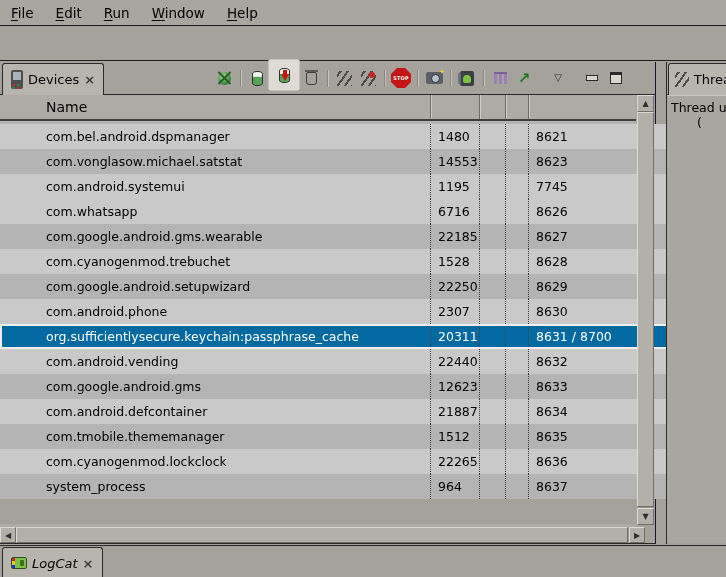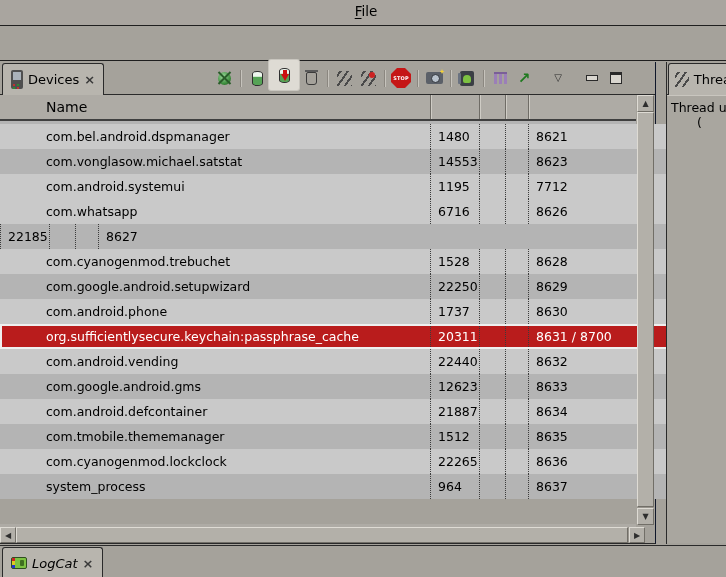--- a/index.html
+++ b/index.html
@@ -8,21 +8,21 @@
     font-family:"DejaVu Sans", sans-serif;
     background:#a5a29b;
     position:relative;
     color:#000;
     -webkit-font-smoothing:antialiased;
   }
   
   #menu-bar {
     position:absolute; left:0; top:0; width:726px; height:26px;
     background:#a9a59f; border-bottom:1px solid #1f1f1f;
-    display:flex; align-items:center; padding-left:6px;flex-direction:column;
+    display:flex; align-items:center; 
   }
   .menu-item { padding:3px 11px; font-size:13.5px; cursor:default; }
   .mnemonic { text-decoration:underline; text-underline-offset:2px; }
   
   #toolbar-band {
     position:absolute; left:0; top:27px; width:726px; height:34px;
     background:#a5a29b; border-bottom:1px solid #1f1f1f;
   }
   
   #devices-panel { position:absolute; left:0; top:62px; width:656px; height:482px; border-right:1px solid #0f172a; border-bottom:1px solid #2a2a2a; }
@@ -79,21 +79,21 @@
   .icon-maxbox { width:12px; height:12px; border:1px solid #2a2a2a; border-top:3px solid #2a2a2a; background:#d9d6cf; }
   
   #table-header { position:absolute; left:0; top:33px; width:636px; height:26px; background:#aeaba5; border-bottom:2px solid #3f3f3f; display:flex; font-size:14px; }
   .hcell { display:flex; align-items:center; padding-left:8px; height:100%; }
   .hcell + .hcell { border-left:1px solid #6f6c66; box-shadow:inset 1px 0 0 #cfccc5; }
   #row-sliver { position:absolute; left:0; top:59px; width:636px; height:3px; background:#b4b4b4; }
   #process-rows { position:absolute; left:0; top:62px; width:680px; height:400px; overflow:hidden; }
   .process-row { display:flex; height:25px; font-size:12.5px; align-items:stretch; }
   .process-row.odd  { background:#c9c9c9; }
   .process-row.even { background:#b4b4b4; }
-  .process-row.selected { background:#b91c1c; color:#fff; outline:2px solid #efefef; outline-offset:-2px; }
+  .process-row.selected { background:#0369a1; color:#fff; outline:2px solid #efefef; outline-offset:-2px; }
   .cell { display:flex; align-items:center; overflow:hidden; white-space:nowrap; }
   .cell-name { width:430px; padding-left:46px; }
   .cell-pid  { width:49px; padding-left:7px; border-left:1px dotted #3c3c3c; }
   .cell-c3   { width:26px; border-left:1px dotted #3c3c3c; }
   .cell-c4   { width:23px; border-left:1px dotted #3c3c3c; }
   .cell-port { width:108px; padding-left:7px; border-left:1px dotted #3c3c3c; }
   #rows-bottom-gap { position:absolute; left:0; top:462px; width:636px; height:3px; background:#aeaba5; }
   
   .sb-btn { background:#b3b0a9; border:1px solid #716e67; border-top-color:#dedbd4; border-left-color:#dedbd4; display:flex; align-items:center; justify-content:center; font-size:8px; color:#2e2e2e; }
   #vscroll { position:absolute; left:637px; top:33px; width:17px; height:430px; background:#98948d; }
@@ -219,30 +219,31 @@
         <div class="cell cell-pid">14553</div>
         <div class="cell cell-c3"></div>
         <div class="cell cell-c4"></div>
         <div class="cell cell-port">8623</div>
       </div>
       <div class="process-row odd">
         <div class="cell cell-name">com.android.systemui</div>
         <div class="cell cell-pid">1195</div>
         <div class="cell cell-c3"></div>
         <div class="cell cell-c4"></div>
-        <div class="cell cell-port">7712</div>
+        <div class="cell cell-port">7745</div>
       </div>
       <div class="process-row odd">
         <div class="cell cell-name">com.whatsapp</div>
         <div class="cell cell-pid">6716</div>
         <div class="cell cell-c3"></div>
         <div class="cell cell-c4"></div>
         <div class="cell cell-port">8626</div>
       </div>
       <div class="process-row even">
+        <div class="cell cell-name">com.google.android.gms.wearable</div>
         <div class="cell cell-pid">22185</div>
         <div class="cell cell-c3"></div>
         <div class="cell cell-c4"></div>
         <div class="cell cell-port">8627</div>
       </div>
       <div class="process-row odd">
         <div class="cell cell-name">com.cyanogenmod.trebuchet</div>
         <div class="cell cell-pid">1528</div>
         <div class="cell cell-c3"></div>
         <div class="cell cell-c4"></div>
@@ -250,21 +251,21 @@
       </div>
       <div class="process-row even">
         <div class="cell cell-name">com.google.android.setupwizard</div>
         <div class="cell cell-pid">22250</div>
         <div class="cell cell-c3"></div>
         <div class="cell cell-c4"></div>
         <div class="cell cell-port">8629</div>
       </div>
       <div class="process-row odd">
         <div class="cell cell-name">com.android.phone</div>
-        <div class="cell cell-pid">1737</div>
+        <div class="cell cell-pid">2307</div>
         <div class="cell cell-c3"></div>
         <div class="cell cell-c4"></div>
         <div class="cell cell-port">8630</div>
       </div>
       <div class="process-row even selected">
         <div class="cell cell-name">org.sufficientlysecure.keychain:passphrase_cache</div>
         <div class="cell cell-pid">20311</div>
         <div class="cell cell-c3"></div>
         <div class="cell cell-c4"></div>
         <div class="cell cell-port">8631 / 8700</div>

